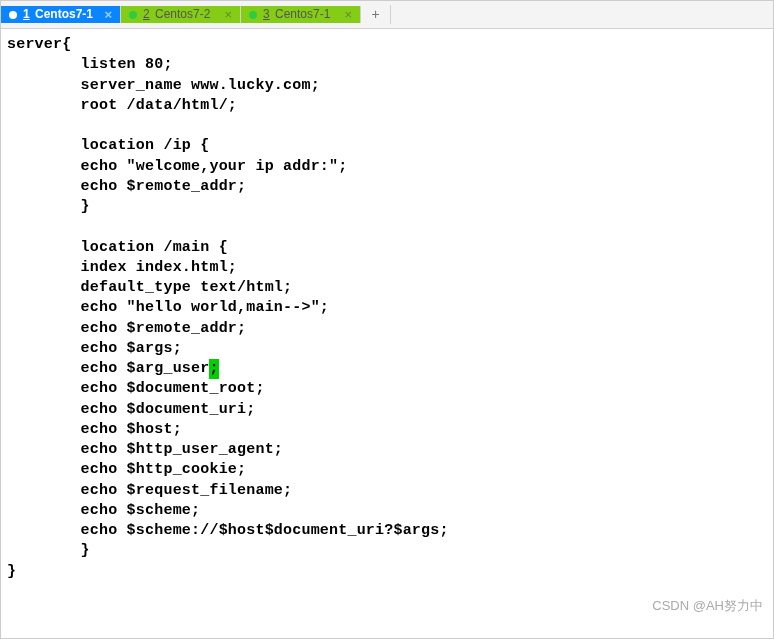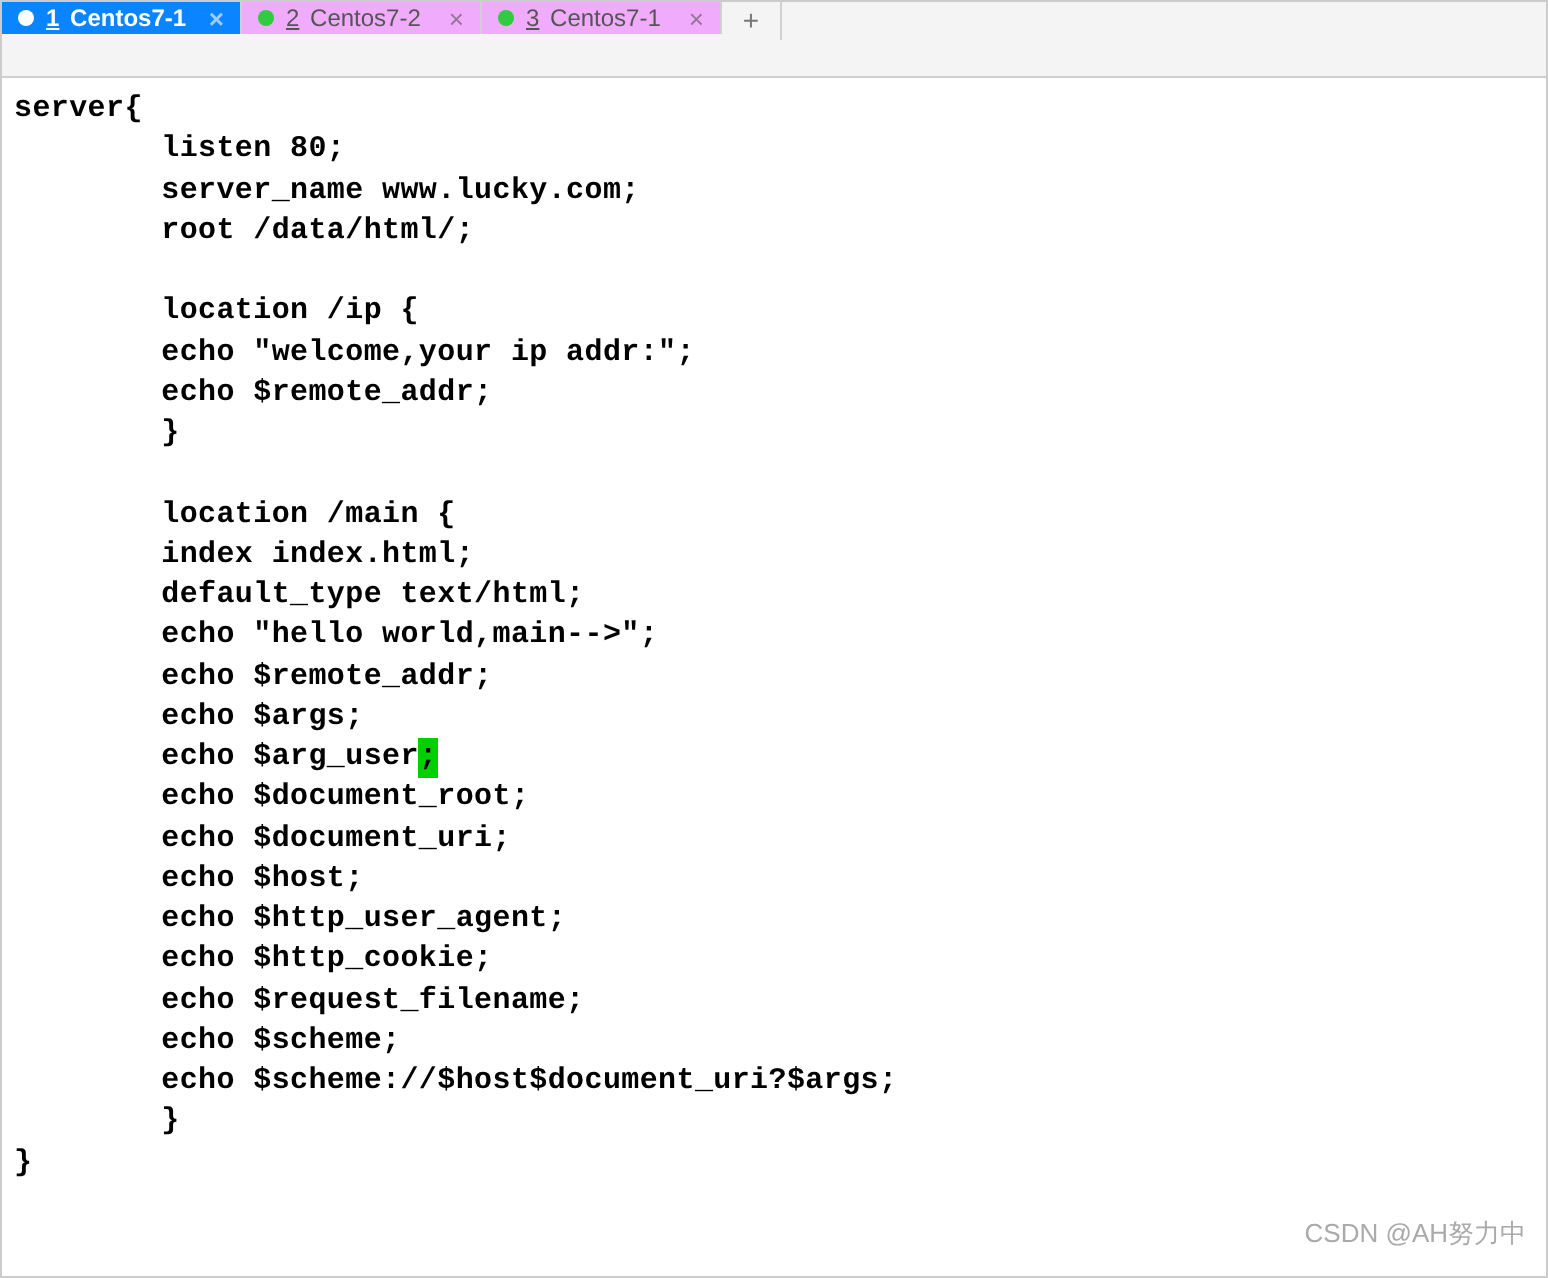--- a/index.html
+++ b/index.html
@@ -10,32 +10,32 @@
       background: #fff;
       width: 774px;
       height: 639px;
       overflow: hidden;
       border: 1px solid #ccc;
       position: relative;
     }
     .tab-bar {
       display: flex;
       background: #f4f4f4;
-      height: 38px;
+      height: 28px;
       border-bottom: 1px solid #d0d0d0;
-      align-items: flex-start;
+      align-items: center;
       font-family: -apple-system, "Segoe UI", Arial, sans-serif;
       font-size: 12px;
     }
     .tab {
       display: flex;
       align-items: center;
       padding: 0 8px;
       border-right: 1px solid #d0d0d0;
-      background: #f0abfc;
+      background: #84cc16;
       color: #555;
       cursor: pointer;
       min-width: 120px;
       gap: 6px;
     }
     .tab.active {
       background: #0a84ff;
       color: #fff;
       font-weight: bold;
     }
@@ -67,21 +67,21 @@
       font-weight: bold;
       color: #000000;
       letter-spacing: 0.2px;
     }
     .cursor-bg {
       background: #00d000;
       display: inline-block;
     }
     .watermark {
       position: absolute;
-      bottom: 12px;
+      bottom: 23px;
       right: 10px;
       font-family: Arial, sans-serif;
       font-size: 13px;
       color: #aaa;
       font-weight: normal;
     }
   </style>
 </head>
 <body>
 

